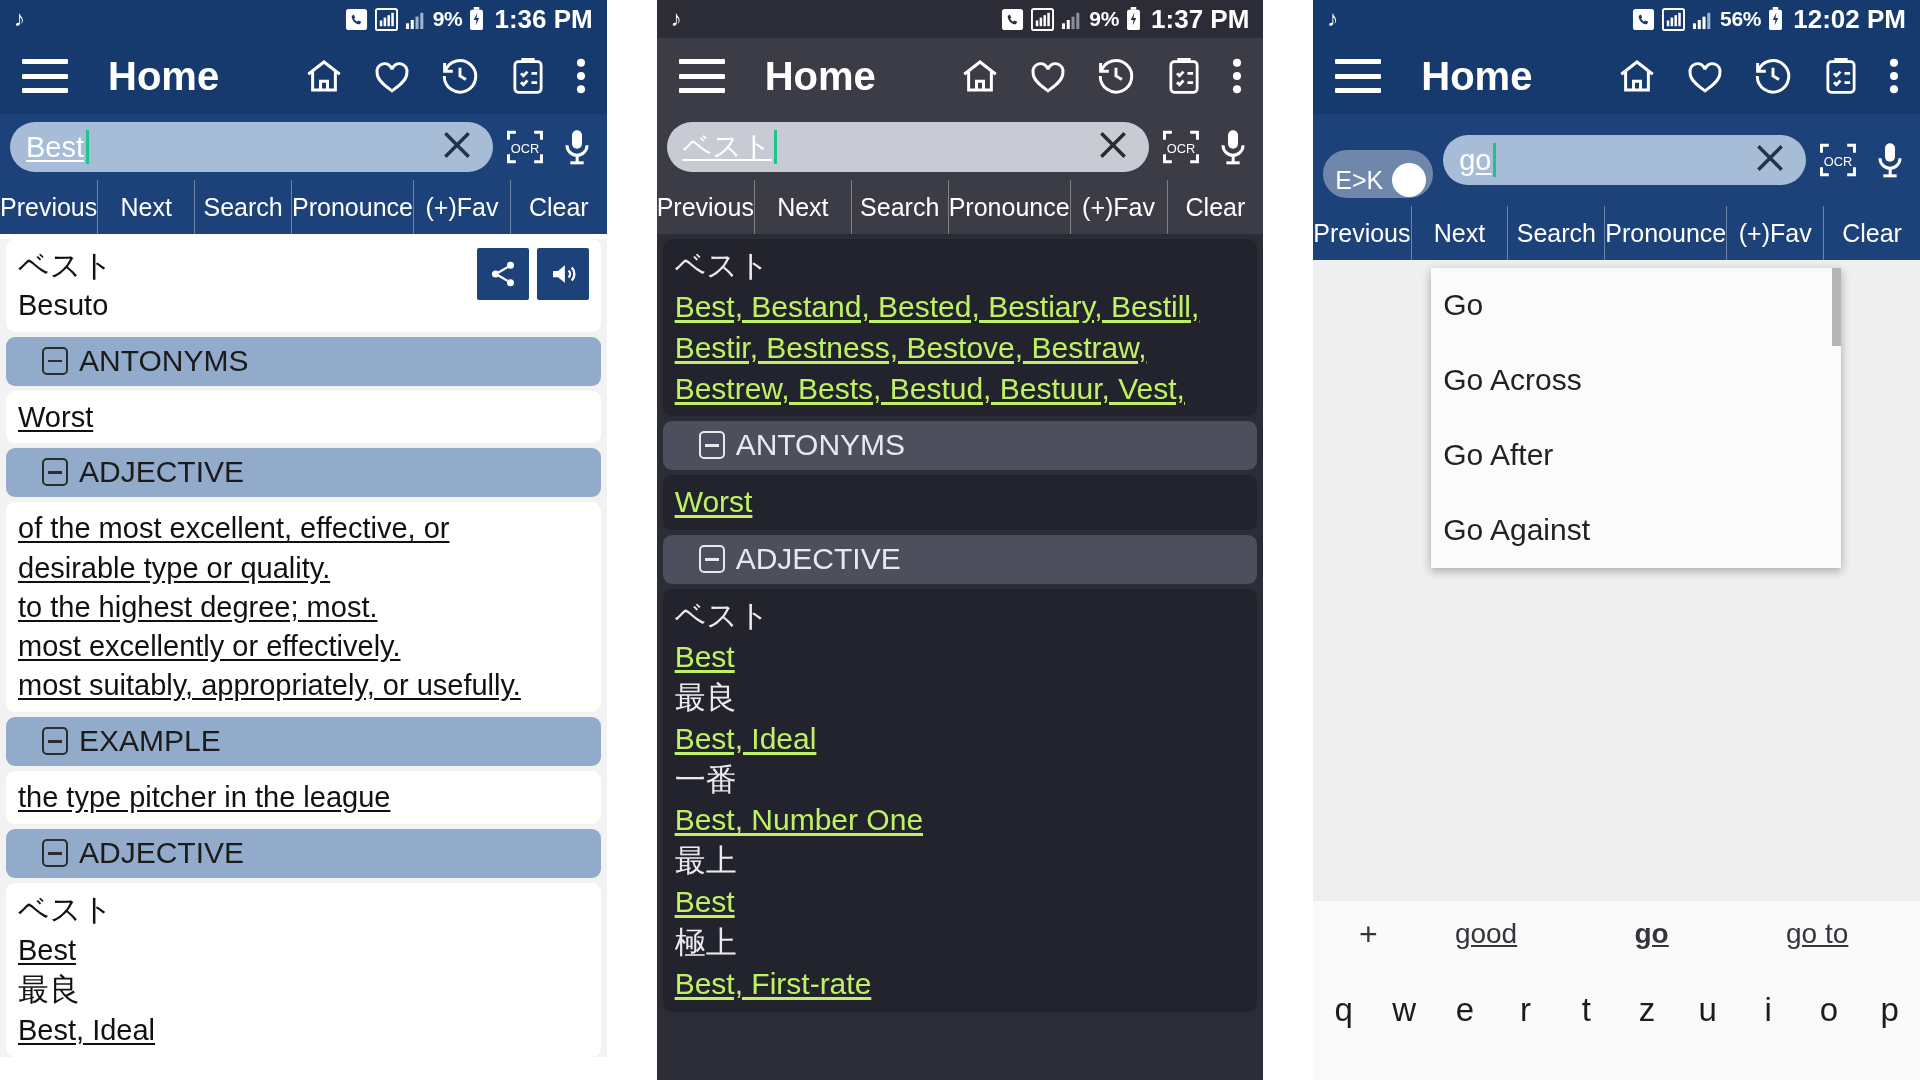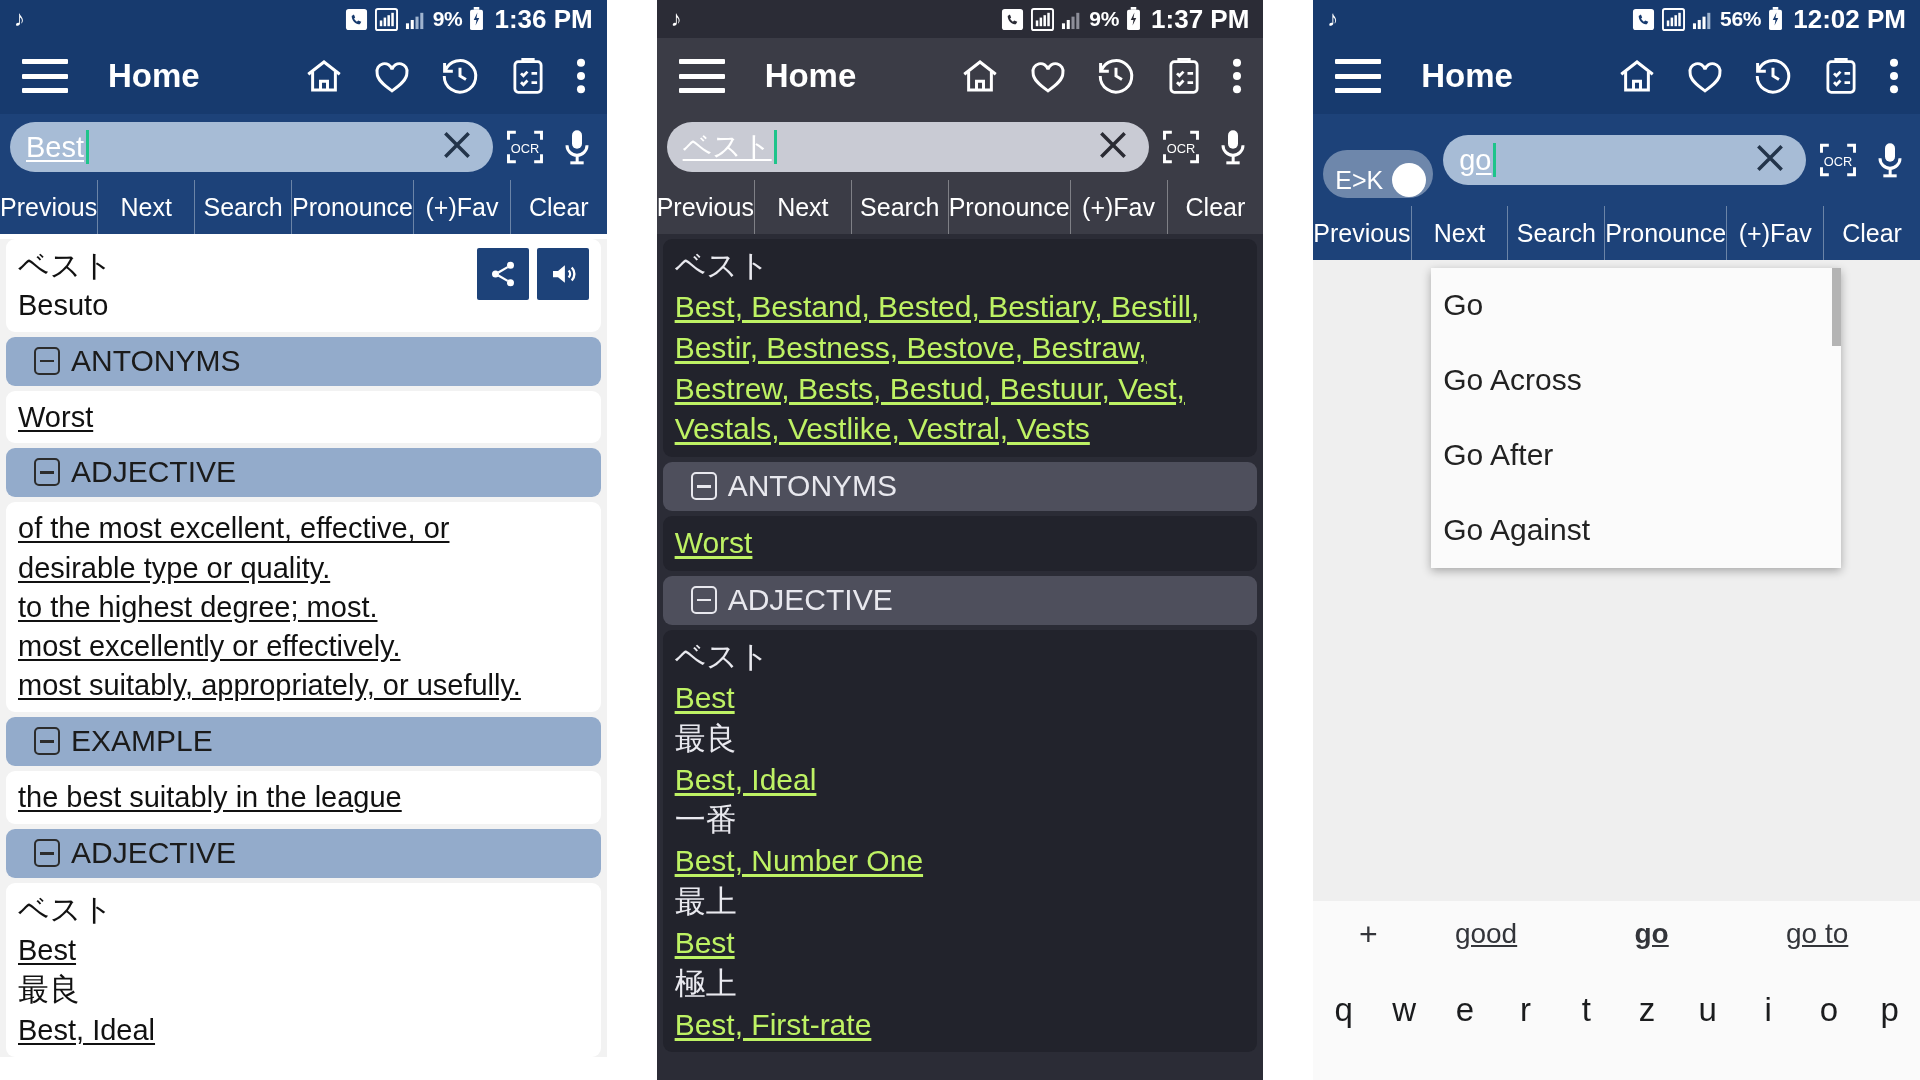--- a/index.html
+++ b/index.html
@@ -42,21 +42,21 @@
   .appbar {
     height: 76px; display:flex; align-items:center;
     padding: 0 14px;
   }
   .ab-light { background:#173a6e; }
   .ab-dark  { background:#3b3c46; }
   .hamburger { width: 46px; height: 34px; display:flex; flex-direction:column;
     justify-content:space-between; margin-left: 8px; cursor:pointer;}
   .hamburger span { display:block; height: 5px; background:#fff; border-radius:1px;}
   .ab-title {
-    color:#fff; font-size: 33px; font-weight: bold;
+    color:#fff; font-size: 40px; font-weight: bold;
     margin-left: 40px; flex: 1;
   }
   .ab-icons { display:flex; align-items:center; gap: 26px; padding-right: 6px; }
   .ab-icons svg { display:block; }
 
   
   .searchrow {
     display:flex; align-items:center; gap: 10px;
     padding: 8px 10px;
   }
@@ -105,21 +105,21 @@
 
   .card {
     background:#fff; border-radius: 9px;
     margin: 5px 6px; padding: 7px 12px;
     position: relative;
   }
   .card-dark { background:#22232c; }
 
   .hdr {
     background:#93abcb; border-radius: 9px;
-    margin: 5px 6px; padding: 7px 12px 8px 28px;
+    margin: 5px 6px; padding: 7px 12px 8px 36px;
     display:flex; align-items:center; gap: 11px;
     font-size: 30px; color:#1b1b1b;
   }
   .hdr-dark { background:#4e4f5c; color:#e8e8ee; }
   .collapse-box {
     width: 26px; height: 28px; border: 2.5px solid #2c2c2c;
     border-radius: 5px; position:relative; flex:none;
   }
   .hdr-dark .collapse-box { border-color:#e8e8ee; }
   .collapse-box::after {
@@ -340,21 +340,21 @@
         <div class="defline u">to the highest degree; most.</div>
         <div class="defline u">most excellently or effectively.</div>
         <div class="defline u">most suitably, appropriately, or usefully.</div>
       </div>
 
       <div class="hdr">
         <span class="collapse-box"></span>
         <span>EXAMPLE</span>
       </div>
       <div class="card">
-        <div class="defline u">the best suitably in the league</div>
+        <div class="defline u">the type pitcher in the league</div>
       </div>
 
       <div class="hdr">
         <span class="collapse-box"></span>
         <span>ADJECTIVE</span>
       </div>
       <div class="card">
         <div class="jp">ベスト</div>
         <div class="linkline u">Best</div>
         <div class="jp">最良</div>
@@ -484,21 +484,20 @@
       <div class="tb-btn">(+)Fav</div>
       <div class="tb-btn">Clear</div>
     </div>
 
     <div class="content content-dark">
       <div class="card card-dark">
         <div class="jp jp-dark">ベスト</div>
         <div class="linkline linkline-dark u">Best, Bestand, Bested, Bestiary, Bestill,</div>
         <div class="linkline linkline-dark u">Bestir, Bestness, Bestove, Bestraw,</div>
         <div class="linkline linkline-dark u">Bestrew, Bests, Bestud, Bestuur, Vest,</div>
-        <div class="linkline linkline-dark u">Vestals, Vestlike, Vestral, Vests</div>
       </div>
 
       <div class="hdr hdr-dark">
         <span class="collapse-box"></span>
         <span>ANTONYMS</span>
       </div>
       <div class="card card-dark">
         <div class="linkline linkline-dark u">Worst</div>
       </div>
 

